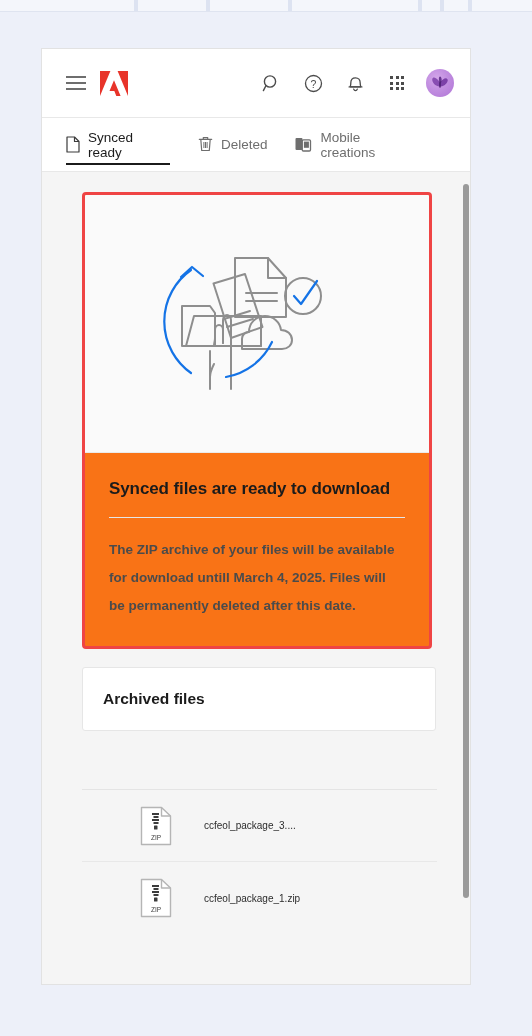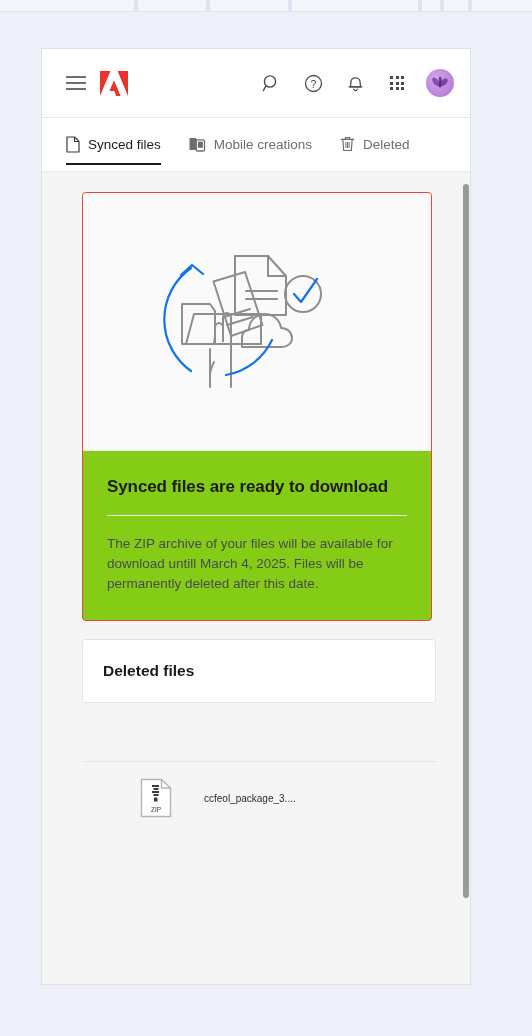--- a/index.html
+++ b/index.html
@@ -145,22 +145,22 @@
     background: #f5f5f5;
     position: relative;
     overflow: hidden;
   }
   #content-inner {
     padding: 20px 24px 0 40px;
   }
 
   
   #hero-card {
-    background: #84cc16;
-    border: 1px solid #ef4444;
+    background: #f97316;
+    border: 3px solid #ef4444;
     border-radius: 4px;
     overflow: hidden;
     width: 350px;
   }
   #hero-illustration {
     height: 258px;
     border-bottom: 1px solid #eaeaea;
     display: flex;
     align-items: center;
     justify-content: center;
@@ -173,22 +173,23 @@
     color: #1b1b1b;
     letter-spacing: -0.1px;
   }
   #hero-divider {
     height: 1px;
     background: #e6e6e6;
     margin: 18px 0 18px 0;
   }
   #hero-description {
     font-size: 13.5px;
-    line-height: 20px;
+    line-height: 28px;
     color: #4b4b4b;
+    font-weight: bold;
   }
 
   
   #archived-card {
     margin-top: 18px;
     width: 354px;
     background: #ffffff;
     border: 1px solid #e6e6e6;
     border-radius: 3px;
     padding: 22px 20px;
@@ -324,46 +325,46 @@
 
   <div id="tab-bar">
 
     <div class="tab active">
       <span class="tab-icon">
         <svg width="14" height="17" viewBox="0 0 14 17">
           <path d="M1 1h7.5L13 5.5V16H1z" fill="none" stroke="#3b3b3b" stroke-width="1.2" stroke-linejoin="round"></path>
           <path d="M8.5 1v4.5H13" fill="none" stroke="#3b3b3b" stroke-width="1.2" stroke-linejoin="round"></path>
         </svg>
       </span>
-      <span>Synced files</span>
+      <span>Synced ready</span>
       <span class="tab-underline"></span>
-    </div>
-
-    <div class="tab">
-      <span class="tab-icon">
-        <svg width="17" height="17" viewBox="0 0 17 17">
-          <rect x="0.5" y="2" width="7" height="12" rx="1" fill="#6e6e6e"></rect>
-          <rect x="7.2" y="3.8" width="8.3" height="11.2" rx="1.2" fill="none" stroke="#6e6e6e" stroke-width="1.3"></rect>
-          <rect x="8.9" y="5.6" width="5" height="6.2" fill="#6e6e6e"></rect>
-        </svg>
-      </span>
-      <span>Mobile creations</span>
     </div>
 
     <div class="tab">
       <span class="tab-icon">
         <svg width="15" height="17" viewBox="0 0 15 17">
           <path d="M1.3 3.3h12.4" stroke="#6e6e6e" stroke-width="1.2" stroke-linecap="round"></path>
           <path d="M2.8 3.3l.9 11.2h7.6l.9-11.2" fill="none" stroke="#6e6e6e" stroke-width="1.2" stroke-linejoin="round"></path>
           <path d="M5.3 3.3V1.6h4.4v1.7" fill="none" stroke="#6e6e6e" stroke-width="1.2" stroke-linejoin="round"></path>
           <path d="M5.9 6v6M7.5 6v6M9.1 6v6" stroke="#6e6e6e" stroke-width="1"></path>
         </svg>
       </span>
       <span>Deleted</span>
     </div>
+
+    <div class="tab">
+      <span class="tab-icon">
+        <svg width="17" height="17" viewBox="0 0 17 17">
+          <rect x="0.5" y="2" width="7" height="12" rx="1" fill="#6e6e6e"></rect>
+          <rect x="7.2" y="3.8" width="8.3" height="11.2" rx="1.2" fill="none" stroke="#6e6e6e" stroke-width="1.3"></rect>
+          <rect x="8.9" y="5.6" width="5" height="6.2" fill="#6e6e6e"></rect>
+        </svg>
+      </span>
+      <span>Mobile creations</span>
+    </div>
   </div>
 
   <div id="content-area">
     <div id="content-inner">
 
       <div id="hero-card">
 
         <div id="hero-illustration">
           <svg width="190" height="185" viewBox="0 0 190 185">
             <g fill="none" stroke="#8e8e8e" stroke-width="2" stroke-linejoin="round" stroke-linecap="round">
@@ -407,21 +408,21 @@
         </div>
 
         <div id="hero-body">
           <div id="hero-title">Synced files are ready to download</div>
           <div id="hero-divider"></div>
           <div id="hero-description">The ZIP archive of your files will be available for download untill March 4, 2025. Files will be permanently deleted after this date.</div>
         </div>
       </div>
 
       <div id="archived-card">
-        <div id="archived-title">Deleted files</div>
+        <div id="archived-title">Archived files</div>
       </div>
 
       <div id="file-list">
 
         <div class="file-row">
           <span class="file-icon">
             <svg width="32" height="40" viewBox="0 0 32 40">
               <path d="M1.5 1.5 h20 L30.5 10 v28.5 h-29 z" fill="#ffffff" stroke="#b5b5b5" stroke-width="1.4" stroke-linejoin="round"></path>
               <path d="M21.5 1.5 v8.5 h9" fill="none" stroke="#b5b5b5" stroke-width="1.4" stroke-linejoin="round"></path>
               <g fill="#3b3b3b">
@@ -431,20 +432,37 @@
                 <rect x="13.5" y="16" width="5" height="2"></rect>
                 <rect x="14" y="19.5" width="3.5" height="4" rx="0.6"></rect>
               </g>
               <text x="16" y="33.5" font-family="Liberation Sans, sans-serif" font-size="6.5" fill="#3b3b3b" text-anchor="middle">ZIP</text>
             </svg>
           </span>
           <span class="file-name">ccfeol_package_3....</span>
         </div>
 
 
+        <div class="file-row">
+          <span class="file-icon">
+            <svg width="32" height="40" viewBox="0 0 32 40">
+              <path d="M1.5 1.5 h20 L30.5 10 v28.5 h-29 z" fill="#ffffff" stroke="#b5b5b5" stroke-width="1.4" stroke-linejoin="round"></path>
+              <path d="M21.5 1.5 v8.5 h9" fill="none" stroke="#b5b5b5" stroke-width="1.4" stroke-linejoin="round"></path>
+              <g fill="#3b3b3b">
+                <rect x="12" y="7" width="7" height="2"></rect>
+                <rect x="13.5" y="10" width="5" height="2"></rect>
+                <rect x="12" y="13" width="7" height="2"></rect>
+                <rect x="13.5" y="16" width="5" height="2"></rect>
+                <rect x="14" y="19.5" width="3.5" height="4" rx="0.6"></rect>
+              </g>
+              <text x="16" y="33.5" font-family="Liberation Sans, sans-serif" font-size="6.5" fill="#3b3b3b" text-anchor="middle">ZIP</text>
+            </svg>
+          </span>
+          <span class="file-name">ccfeol_package_1.zip</span>
+        </div>
 
       </div>
     </div>
 
     <div id="content-scrollbar">
       <div id="scrollbar-thumb"></div>
     </div>
   </div>
 </div>
 

